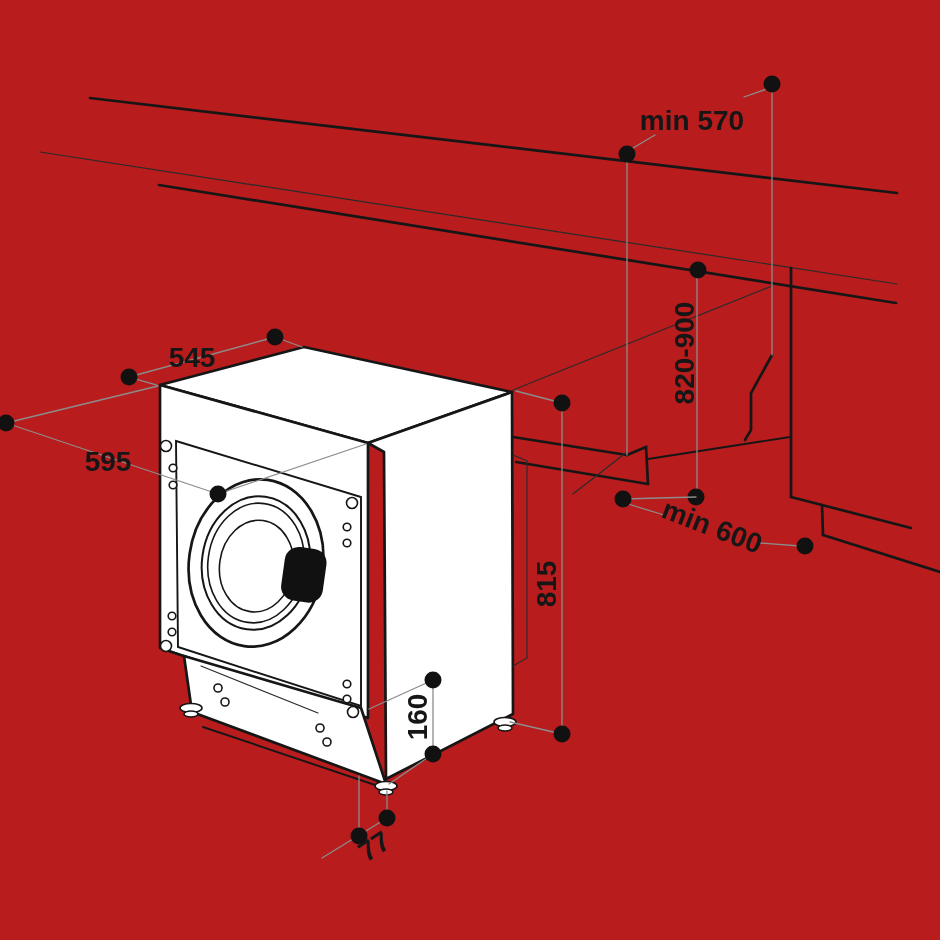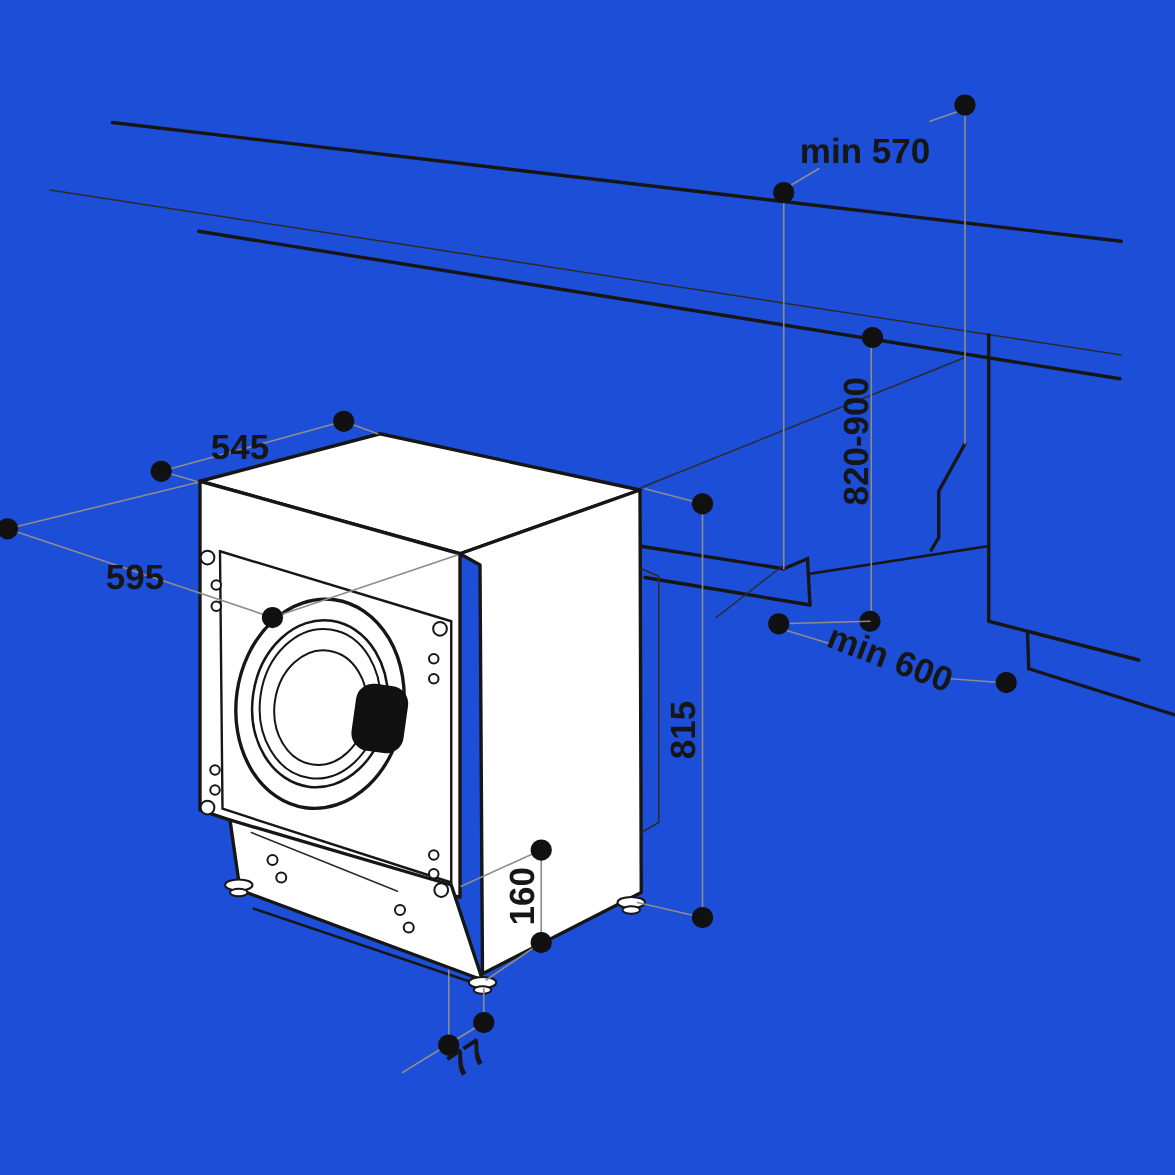--- a/index.html
+++ b/index.html
@@ -1,16 +1,16 @@
 <!DOCTYPE html>
 <html><head>
 <meta charset="utf-8">
 <style>
   html,body{margin:0;padding:0;background:#ffffff;}
-  .stage{width:940px;height:940px;background:#1d4ed8;position:relative;overflow:hidden;
+  .stage{width:940px;height:940px;background:#b91c1c;position:relative;overflow:hidden;
          font-family:"Liberation Sans", sans-serif;}
   svg{display:block;}
   .dim-label{font-family:"Liberation Sans","DejaVu Sans",sans-serif;
              font-weight:bold;font-size:28px;fill:#161616;letter-spacing:0px;}
   .edge-thick{stroke:#161616;stroke-width:2.7;fill:none;stroke-linecap:round;}
   .edge-med{stroke:#161616;stroke-width:1.9;fill:none;stroke-linecap:round;}
   .edge-thin{stroke:#2b2b2b;stroke-width:1.2;fill:none;stroke-linecap:round;}
   .face{fill:#ffffff;stroke:#161616;stroke-width:2.7;stroke-linejoin:round;}
   .dimline{stroke:#8c8c8c;stroke-width:1.3;fill:none;stroke-linecap:round;}
   .dot{fill:#111111;stroke:none;}

